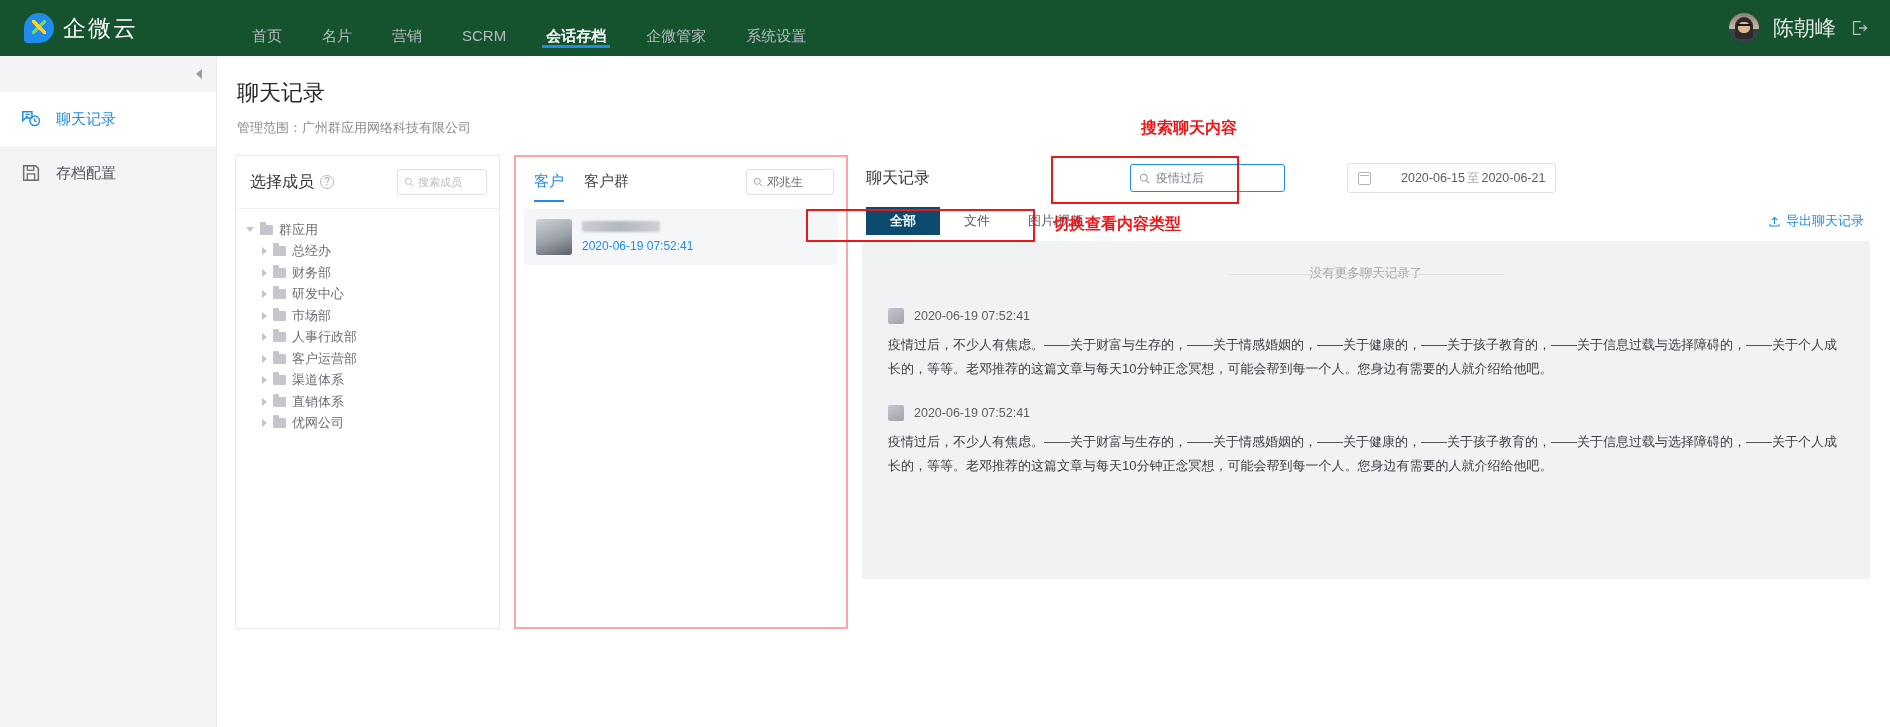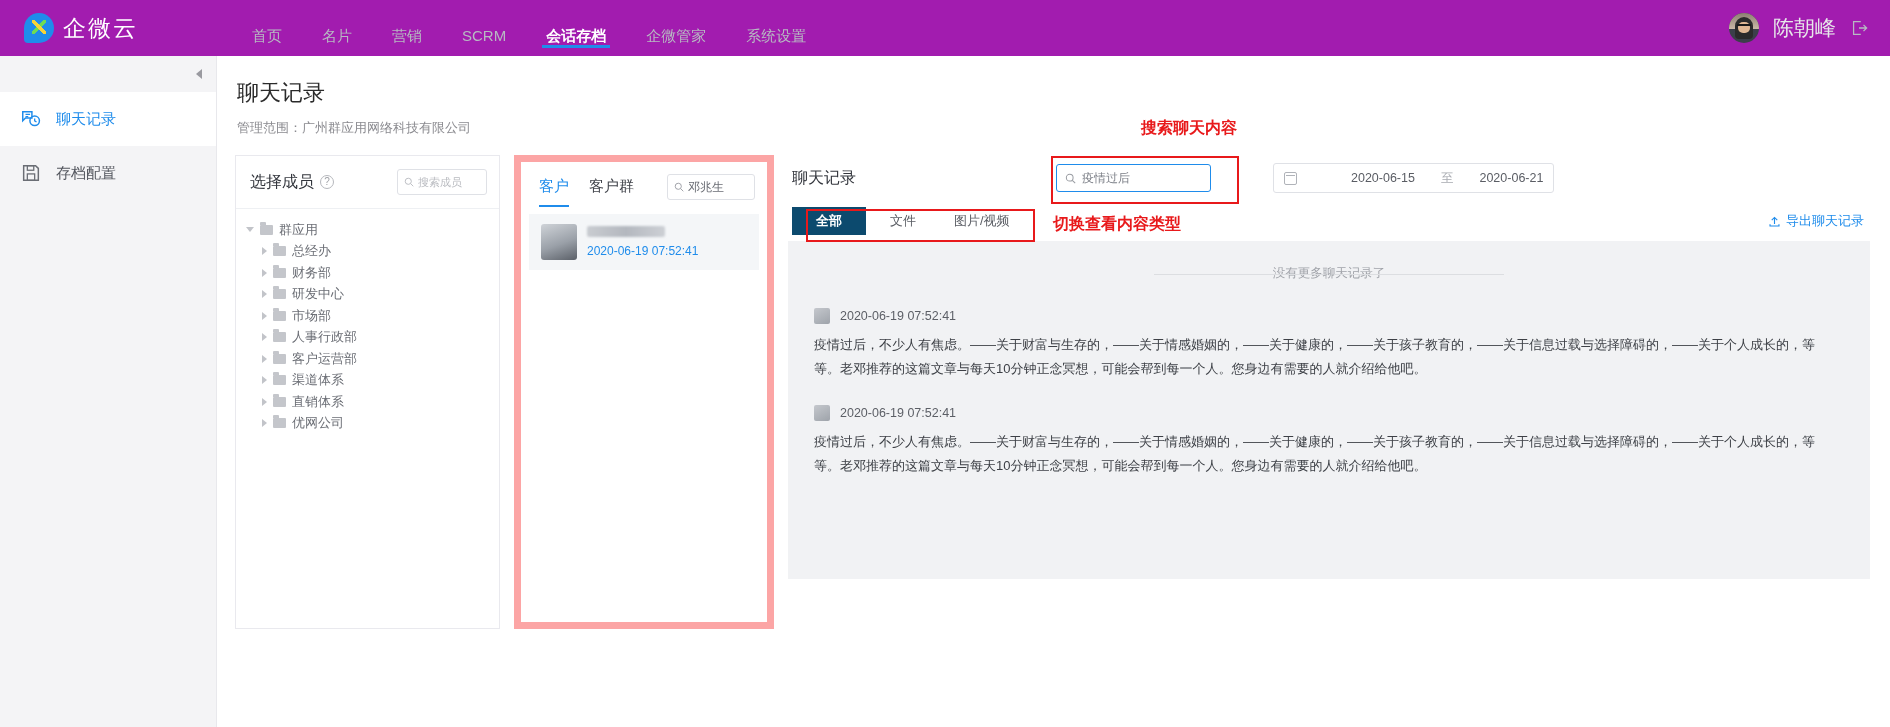--- a/index.html
+++ b/index.html
@@ -5,21 +5,21 @@
   * { margin:0; padding:0; box-sizing:border-box; }
   html,body { width:1890px; height:727px; }
   body {
     font-family:"Liberation Sans","DejaVu Sans",sans-serif;
     background:#f5f5f5; color:#333; overflow:hidden;
     -webkit-font-smoothing:antialiased;
   }
 
   
   .topbar {
-    height:56px; background:#a21caf; display:flex; align-items:center;
+    height:56px; background:#14532d; display:flex; align-items:center;
     position:relative;
   }
   .brand { display:flex; align-items:center; margin-left:24px; width:180px; }
   .brand-logo {
     width:30px; height:30px; border-radius:50% 50% 50% 4px;
     background:#1f8ceb; position:relative; flex:none;
   }
   .brand-logo::after{
     content:""; position:absolute; left:8px; top:7px; width:14px; height:14px;
     background:
@@ -117,21 +117,21 @@
   .tree { padding:10px 0 0 10px; font-size:13px; color:#6b6e75; }
   .tree-row { display:flex; align-items:center; gap:6px; height:21.5px; cursor:pointer; }
   .tree-row.child { padding-left:16px; }
   .caret { width:0;height:0;border-top:4px solid transparent;border-bottom:4px solid transparent;border-left:5px solid #c2c4c9; }
   .caret.open { border-left:4px solid transparent;border-right:4px solid transparent;border-top:5px solid #c2c4c9;border-bottom:none; }
   .folder { width:13px;height:10px;background:#c4c6cb;border-radius:1px;position:relative;flex:none; }
   .folder::before{content:"";position:absolute;top:-3px;left:0;width:6px;height:3px;background:#c4c6cb;border-radius:1px 1px 0 0;}
 
   
   .cust-panel {
-    width:260px; flex:none; border:7px solid #fca5a5; background:#fff; height:474px;
+    width:334px; flex:none; border:2px solid #fca5a5; background:#fff; height:474px;
   }
   .cust-head { display:flex; align-items:center; justify-content:space-between; padding:12px 12px 0 18px; }
   .tabs { display:flex; gap:20px; }
   .tab { font-size:15px; color:#43464d; padding-bottom:11px; cursor:pointer; position:relative; }
   .tab.active { color:#1f8ceb; }
   .tab.active::after { content:""; position:absolute; left:0; right:0; bottom:0; height:2px; background:#1f8ceb; }
   .cust-search {
     width:88px; height:26px; border:1px solid #dfe1e6; border-radius:3px;
     display:flex; align-items:center; gap:4px; padding:0 6px; font-size:12px; color:#6b6e75;
     margin-bottom:10px;
@@ -151,21 +151,21 @@
   .chat-panel { flex:1; background:#fff; position:relative; }
   .chat-toolbar { display:flex; align-items:center; height:46px; padding-left:4px; }
   .chat-title { font-size:16px; color:#33363d; }
   .chat-search {
     width:155px; height:28px; border:1px solid #1f8ceb; border-radius:3px;
     display:flex; align-items:center; gap:6px; padding:0 8px;
     font-size:12px; color:#7d8088;
   }
   .date-box {
     height:30px; border:1px solid #dfe1e6; border-radius:3px; display:flex;
-    align-items:center; gap:26px; padding:0 10px; font-size:12.5px; color:#5a5d64;
+    align-items:center; gap:2px; padding:0 10px; font-size:12.5px; color:#5a5d64;
   }
   .date-sep { color:#a8abb1; }
   .cal-icon { width:13px;height:13px;border:1px solid #b0b3b9;border-radius:2px;position:relative;flex:none; }
   .cal-icon::before{content:"";position:absolute;top:2px;left:1px;right:1px;height:1px;background:#b0b3b9;}
 
   .filter-row { display:flex; align-items:center; height:40px; padding-left:4px; position:relative; }
   .seg { display:flex; height:28px; }
   .seg-item {
     min-width:74px; padding:0 14px; display:flex; align-items:center; justify-content:center;
     font-size:13px; color:#5a5d64; cursor:pointer; background:#fff;

